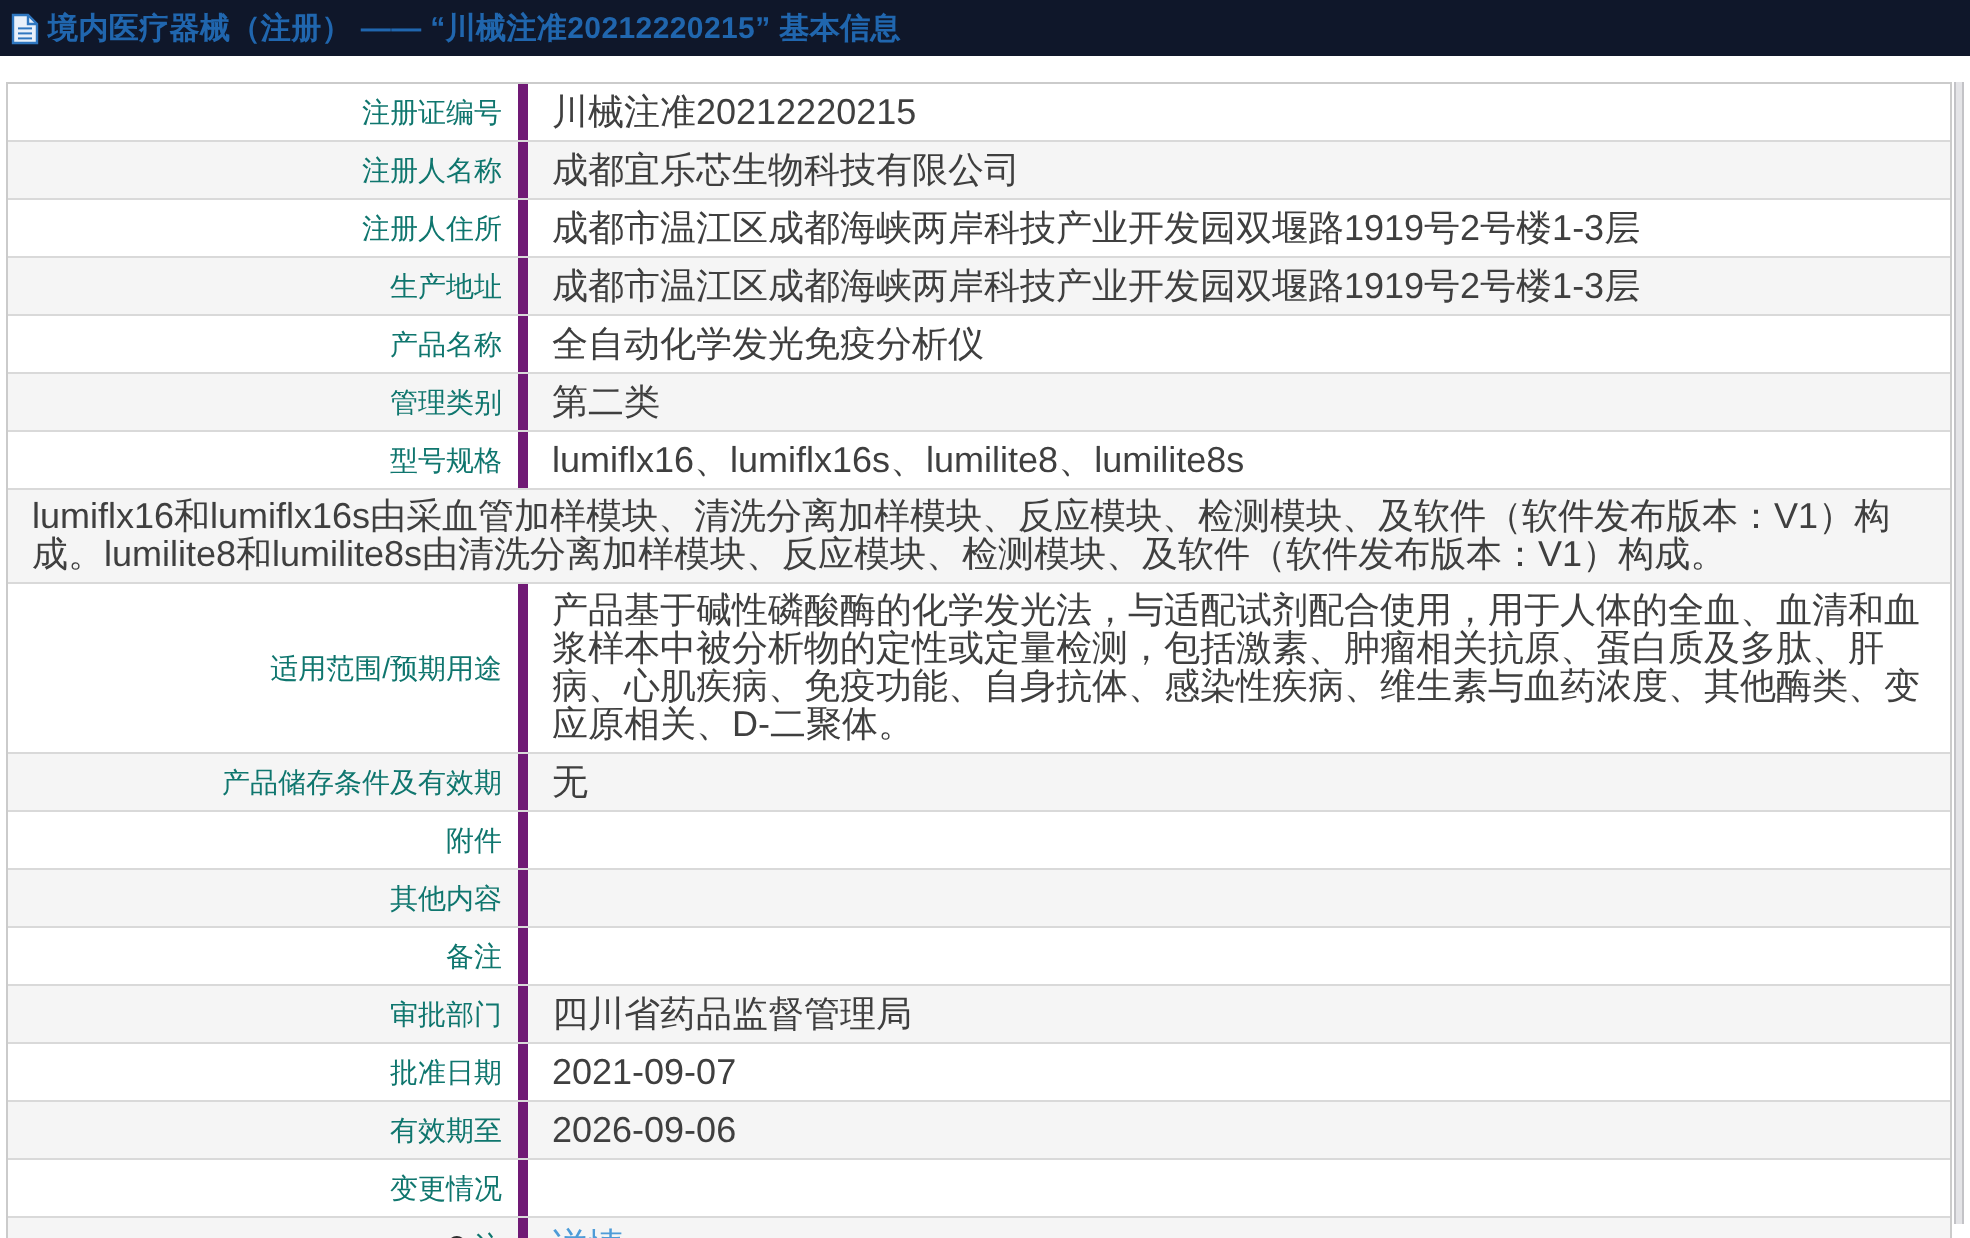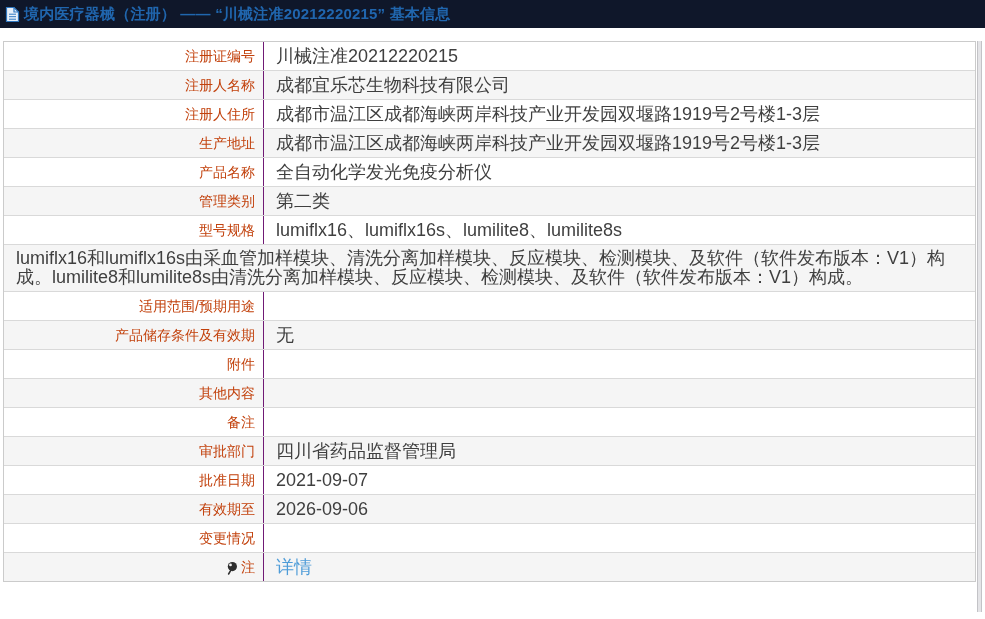--- a/index.html
+++ b/index.html
@@ -20,23 +20,23 @@
   }
   
   .info-table{
     position:absolute;left:3px;top:41px;width:973px;box-sizing:border-box;
     border:1px solid #cbcbcb;background:#ffffff;
   }
   .tr{display:flex;border-bottom:1px solid #d9d9d9;background:#ffffff;}
   .tr:last-child{border-bottom:none;}
   .tr.alt{background:#f5f5f5;}
   .th{
-    flex:0 0 260px;text-align:right;color:#c2410c;
+    flex:0 0 260px;text-align:right;color:#0f766e;
     padding:4px 8px 4px 2px;font-size:14px;line-height:19px;
-    border-right:1px solid #701a75;
+    border-right:5px solid #701a75;
     display:flex;align-items:center;justify-content:flex-end;
     box-sizing:border-box;min-height:28px;
   }
   .td{
     flex:1 1 auto;color:#3f3f3f;padding:4px 14px 4px 12px;
     font-size:18px;line-height:19px;display:flex;align-items:center;
     box-sizing:border-box;min-height:28px;
   }
   .td .txt{display:block;}
   a.link{color:#4e9cd8;text-decoration:none;cursor:pointer;}
@@ -102,20 +102,23 @@
   </div>
 
   <div class="tr alt">
     <div class="td">
         <span class="txt">lumiflx16和lumiflx16s由采血管加样模块、清洗分离加样模块、反应模块、检测模块、及软件（软件发布版本：V1）构成。lumilite8和lumilite8s由清洗分离加样模块、反应模块、检测模块、及软件（软件发布版本：V1）构成。</span>
       </div>
   </div>
 
   <div class="tr">
     <div class="th">适用范围/预期用途</div>
+    <div class="td">
+        <span class="txt">产品基于碱性磷酸酶的化学发光法，与适配试剂配合使用，用于人体的全血、血清和血浆样本中被分析物的定性或定量检测，包括激素、肿瘤相关抗原、蛋白质及多肽、肝病、心肌疾病、免疫功能、自身抗体、感染性疾病、维生素与血药浓度、其他酶类、变应原相关、D-二聚体。</span>
+      </div>
   </div>
 
   <div class="tr alt">
     <div class="th">产品储存条件及有效期</div>
     <div class="td">无</div>
   </div>
 
   <div class="tr">
     <div class="th">附件</div>
     <div class="td"></div>

